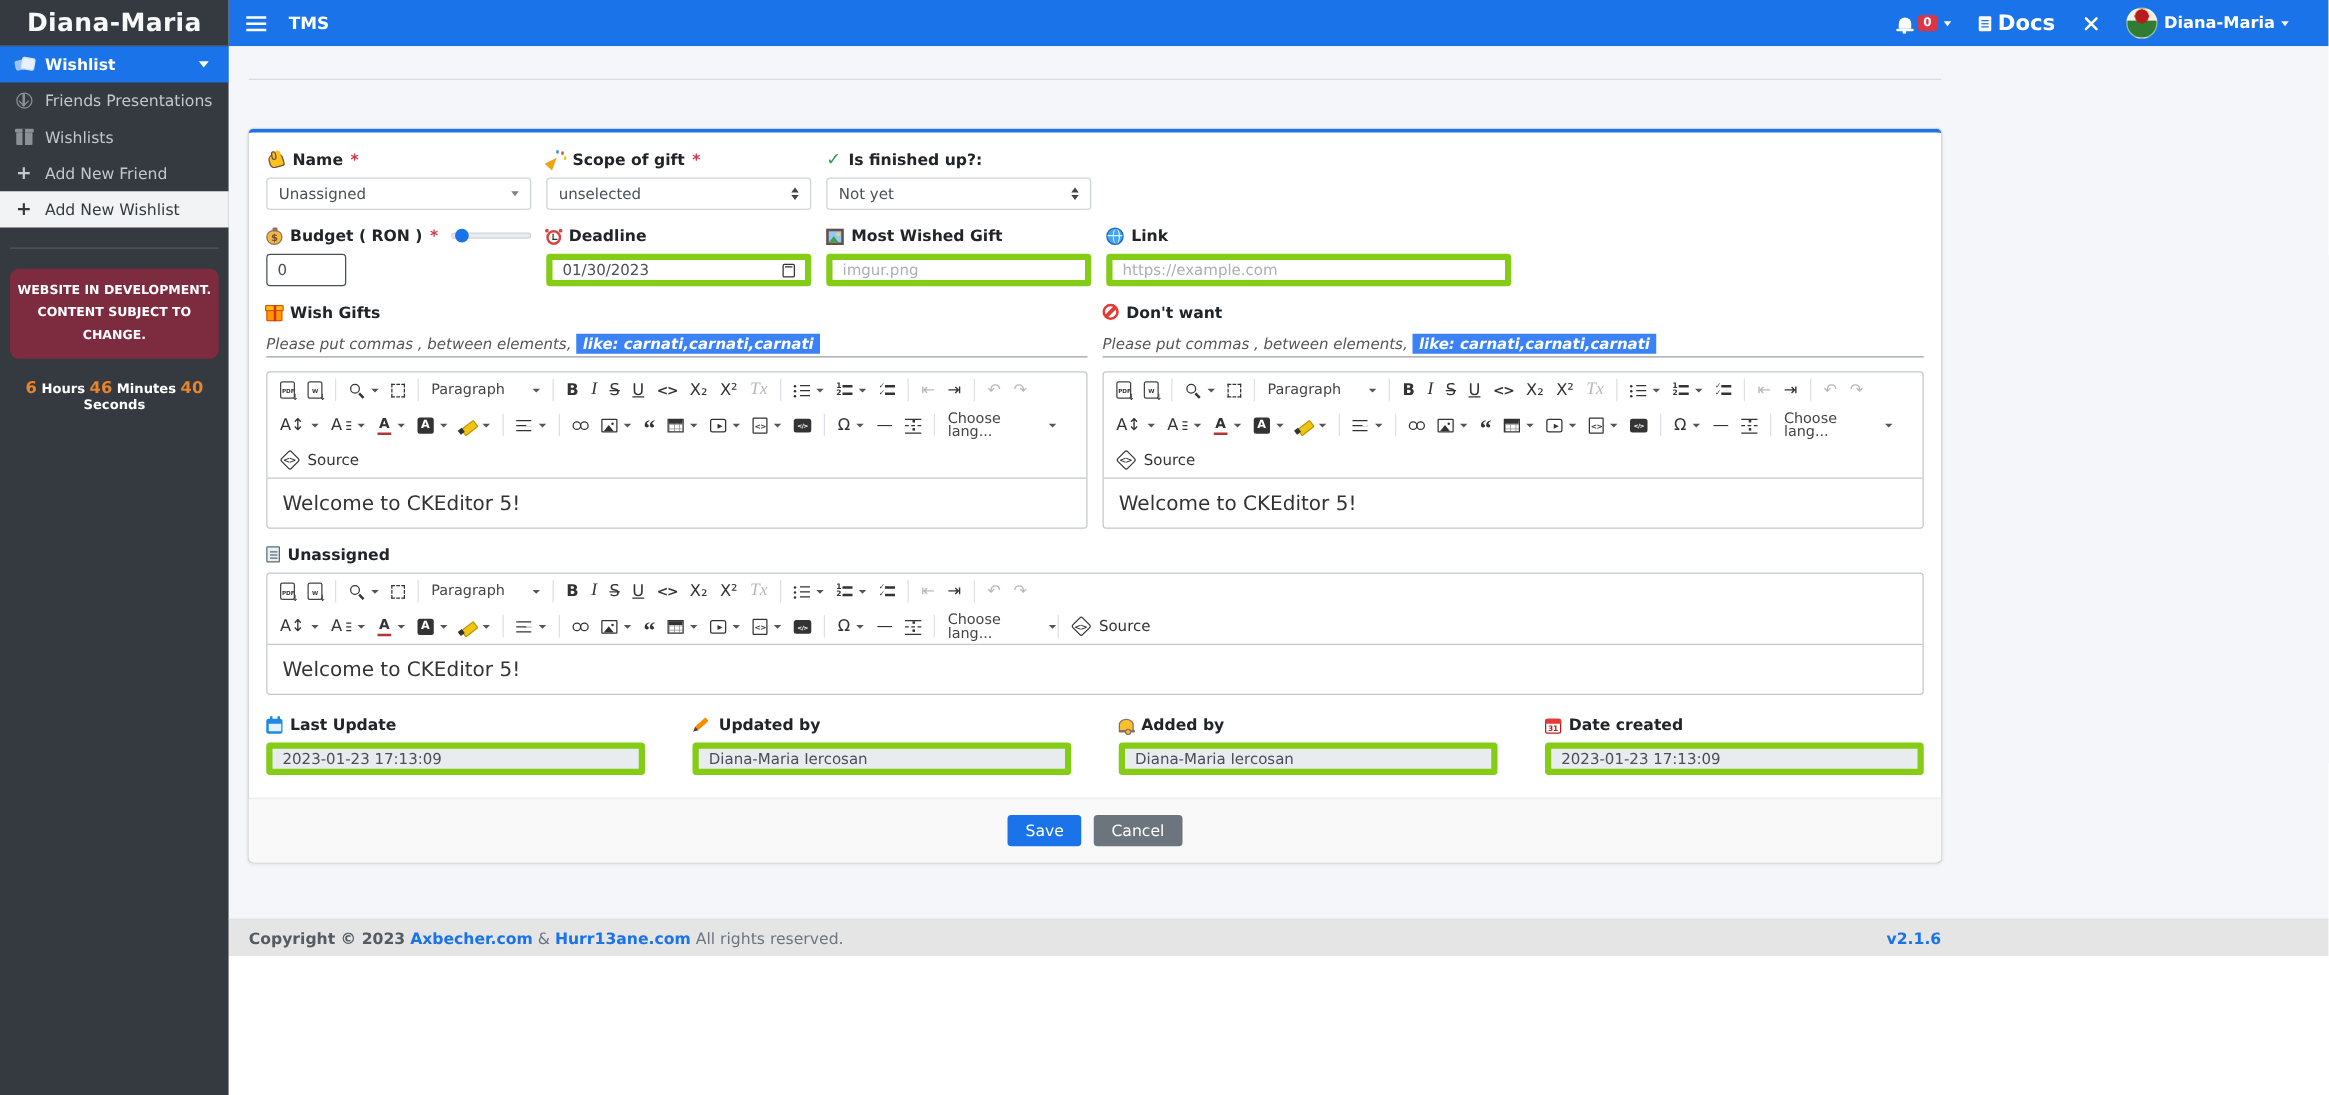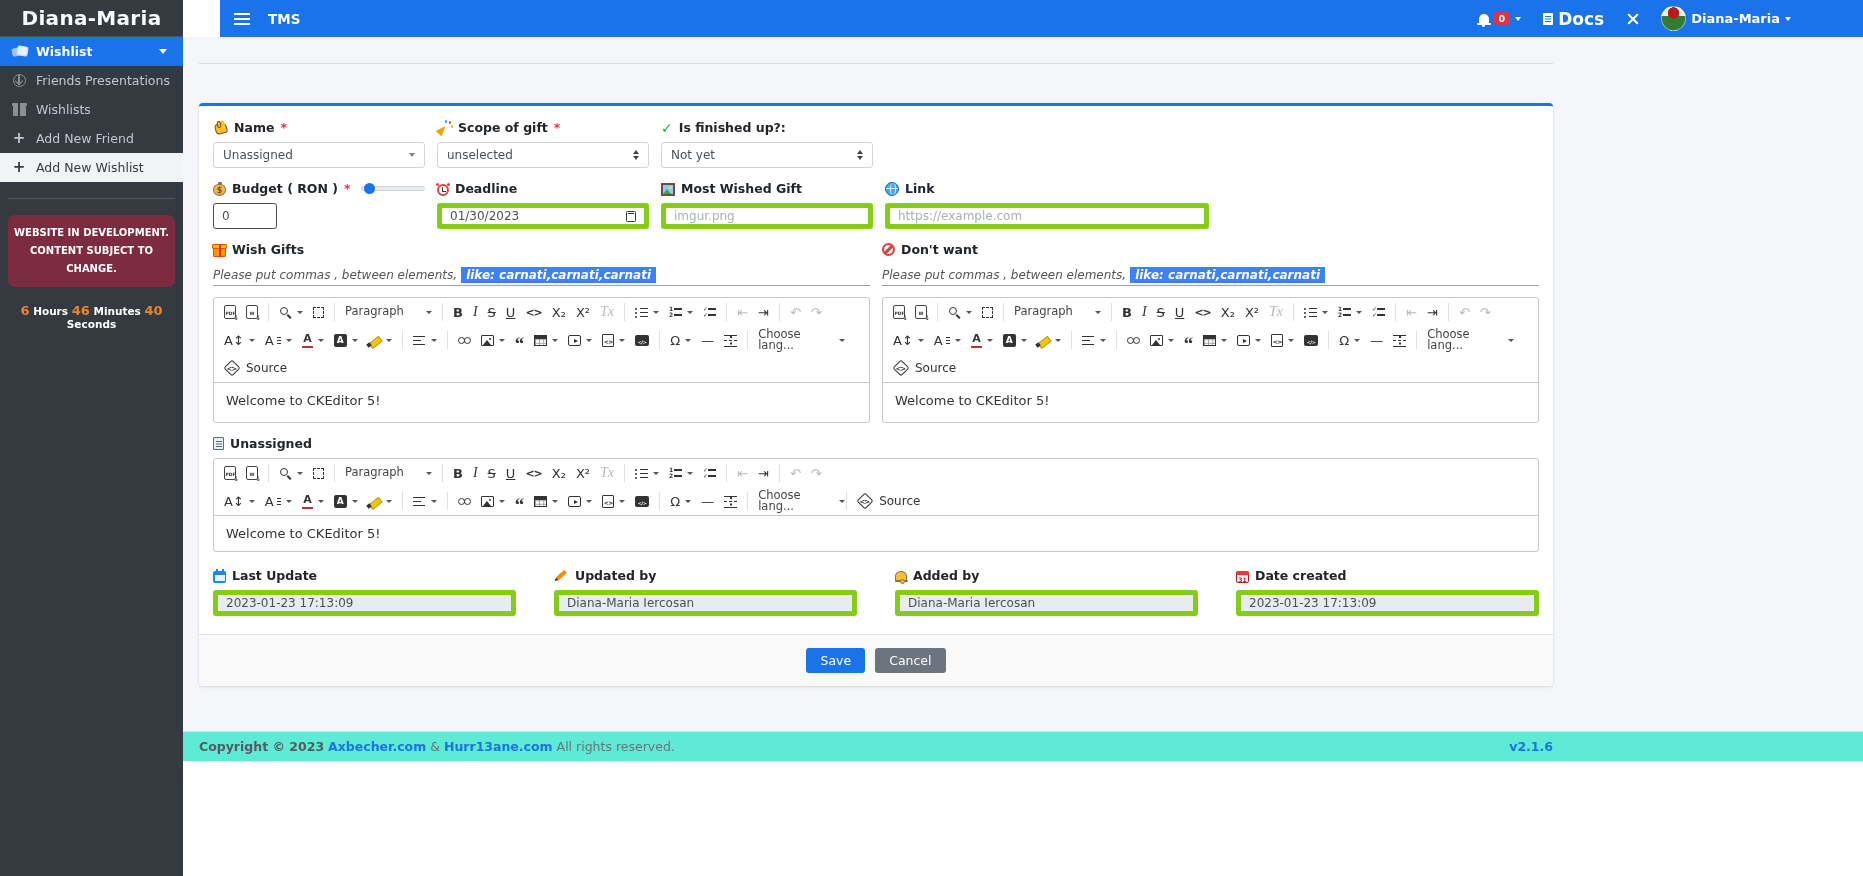--- a/index.html
+++ b/index.html
@@ -22,21 +22,21 @@
   .i-giftgray{width:13px;height:10px;background:#8b9097;border-radius:1px;position:relative;margin-top:3px;}
   .i-giftgray::before{content:"";position:absolute;top:-3px;left:-1px;right:-1px;height:3px;background:#8b9097;border-radius:1px;}
   .i-giftgray::after{content:"";position:absolute;left:5px;top:-3px;width:2px;height:13px;background:#343a40;}
   .i-plus{font-size:15px;font-weight:700;line-height:1;}
   .sdiv{border:0;border-top:1px solid #4f5962;margin:16px 8px 0;}
   .dev-alert{margin:16px 8px 0;background:#7d2b3e;color:#fff;font-weight:700;font-size:10px;text-align:center;padding:9px 5px;border-radius:7px;line-height:1.8;}
   .timer{margin-top:16px;text-align:center;color:#fff;font-weight:700;font-size:10.5px;}
   .tnum{color:#e8842c;font-size:13px;}
   
   .main{flex:1;display:flex;flex-direction:column;min-width:0;}
-  .navbar{height:37px;background:#1a73e8;display:flex;align-items:center;color:#fff;padding:0 72px 0 14px;flex-shrink:0;margin-left:37px;}
+  .navbar{height:37px;background:#1a73e8;display:flex;align-items:center;color:#fff;padding:0 32px 0 14px;flex-shrink:0;}
   .burger{display:inline-block;width:16px;height:12px;border-top:2px solid #fff;border-bottom:2px solid #fff;position:relative;cursor:pointer;}
   .burger::before{content:"";position:absolute;left:0;right:0;top:3px;height:2px;background:#fff;}
   .nv-brand{font-weight:700;font-size:13.5px;margin-left:18px;cursor:pointer;}
   .nv-right{margin-left:auto;display:flex;align-items:center;gap:22px;}
   .nv-group{display:flex;align-items:center;gap:5px;cursor:pointer;}
   .bell{width:10px;height:9px;background:#fff;border-radius:5px 5px 1px 1px;position:relative;}
   .bell::before{content:"";position:absolute;left:-2px;right:-2px;bottom:-1.5px;height:1.5px;background:#fff;border-radius:1px;}
   .bell::after{content:"";position:absolute;left:3.5px;bottom:-4px;width:3px;height:3px;border-radius:50%;background:#fff;}
   .badge0{background:#dc3545;color:#fff;font-size:9.5px;font-weight:700;padding:1px 5px;border-radius:3px;}
   .wcaret{width:0;height:0;border-left:3.5px solid transparent;border-right:3.5px solid transparent;border-top:4.5px solid #fff;display:inline-block;}
@@ -131,21 +131,21 @@
   .i-media::before{content:"";position:absolute;left:4.5px;top:2.5px;width:0;height:0;border-left:4px solid #333;border-top:2.5px solid transparent;border-bottom:2.5px solid transparent;}
   .i-codeblock{width:12px;height:13px;border:1.2px solid #333;border-radius:1px;}
   .i-codeblock::before{content:"<>";position:absolute;left:0;right:0;top:3px;text-align:center;font-size:6px;font-weight:700;letter-spacing:-.5px;color:#333;}
   .i-html{width:14px;height:11px;background:#333;border-radius:2px;margin-top:1px;}
   .i-html::before{content:"</>";position:absolute;left:0;right:0;top:2.5px;text-align:center;color:#fff;font-size:6px;font-weight:700;transform:scale(.8);letter-spacing:-.5px;}
   .i-pagebreak{width:13px;height:12px;border-top:1.5px solid #333;border-bottom:1.5px solid #333;margin-top:1px;}
   .i-pagebreak::before{content:"";position:absolute;left:0;top:4px;width:13px;border-top:1.5px dashed #333;}
   .i-pagebreak::after{content:"";position:absolute;left:5.5px;top:0;width:2px;height:2.5px;background:#333;box-shadow:0 6.5px 0 #333;}
   .i-source{width:12px;height:12px;border:1.3px solid #333;border-radius:2px;transform:rotate(45deg);margin:0 2px;}
   .i-source::before{content:"<>";position:absolute;left:0;right:0;top:2px;text-align:center;font-size:7px;font-weight:700;color:#333;transform:rotate(-45deg);letter-spacing:-1px;}
-  .ck-content{border-top:1px solid #c4c7cc;padding:10px 12px;font-size:13px;color:#333;min-height:40px;}
+  .ck-content{border-top:1px solid #c4c7cc;padding:10px 12px;font-size:16px;color:#333;min-height:40px;}
   .ck-content.short{min-height:34px;}
   
   .em{position:relative;display:inline-block;width:15px;height:15px;flex-shrink:0;}
   .e-hand::before{content:"";position:absolute;left:2px;top:3px;width:10px;height:9px;background:#fcc21b;border:1px solid #6d4c41;border-radius:4px 5px 2px 4px;transform:rotate(-15deg);}
   .e-hand::after{content:"";position:absolute;left:4px;top:1px;width:1.8px;height:5px;background:#fcc21b;border:1px solid #6d4c41;border-radius:2px;box-shadow:3.5px 0 0 #fcc21b;transform:rotate(-10deg);}
   .e-party::before{content:"";position:absolute;left:1px;bottom:0;width:0;height:0;border-left:4px solid transparent;border-right:4px solid transparent;border-bottom:10px solid #f0a30a;transform:rotate(42deg);}
   .e-party::after{content:"";position:absolute;right:1px;top:1px;width:2.5px;height:2.5px;border-radius:50%;background:#e74c3c;box-shadow:-4px -1px 0 #3498db,2px 4px 0 #f1c40f;}
   .e-check{color:#2ea44f;font-size:14px;font-weight:900;width:auto;height:auto;line-height:1;}
   .e-money{width:13px;height:12px;background:#f6b93b;border:1px solid #8d6e63;border-radius:45% 45% 50% 50%;margin-top:3px;}
   .e-money::before{content:"$";position:absolute;left:0;right:0;top:1px;text-align:center;font-size:8px;font-weight:700;color:#6d4c41;}
@@ -176,21 +176,21 @@
   .e-calred::before{content:"";position:absolute;left:-1px;top:-1px;right:-1px;height:4px;background:#e53935;border-radius:2px 2px 0 0;}
   .e-calred::after{content:"31";position:absolute;left:0;right:0;top:4px;text-align:center;font-size:6px;font-weight:700;color:#b71c1c;}
   .e-desc{width:11px;height:13px;background:#eceff1;border:1.2px solid #546e7a;border-radius:1px;}
   .e-desc::before{content:"";position:absolute;left:1.5px;top:2.5px;width:6px;height:1.2px;background:#546e7a;box-shadow:0 2.5px 0 #546e7a,0 5px 0 #546e7a;}
   
   .card-foot{margin:18px -14px 0;border-top:1px solid #dee2e6;background:#f9f9fa;padding:13px 0;display:flex;justify-content:center;gap:10px;border-radius:0 0 4px 4px;}
   .btn{border:0;color:#fff;font-family:inherit;font-size:12.5px;padding:5px 14px;border-radius:3px;cursor:pointer;}
   .btn-save{background:#1a73e8;}
   .btn-cancel{background:#6c757d;}
   
-  .footer{background:#5eead4;border-top:1px solid #dee2e6;padding:7px 0;flex-shrink:0;}
+  .footer{background:#e5e5e5;border-top:1px solid #dee2e6;padding:7px 0;flex-shrink:0;}
   .footer .inner{display:flex;align-items:center;}
   .fcopy{font-weight:700;color:#545b62;}
   .flink{color:#1a73e8;font-weight:700;cursor:pointer;}
   .fgray{color:#6c757d;}
   .fver{margin-left:auto;color:#1a73e8;font-weight:700;}
   .after{flex:1;background:#fff;}
   .sp{white-space:pre;}
 </style>
 </head>
 <body>

